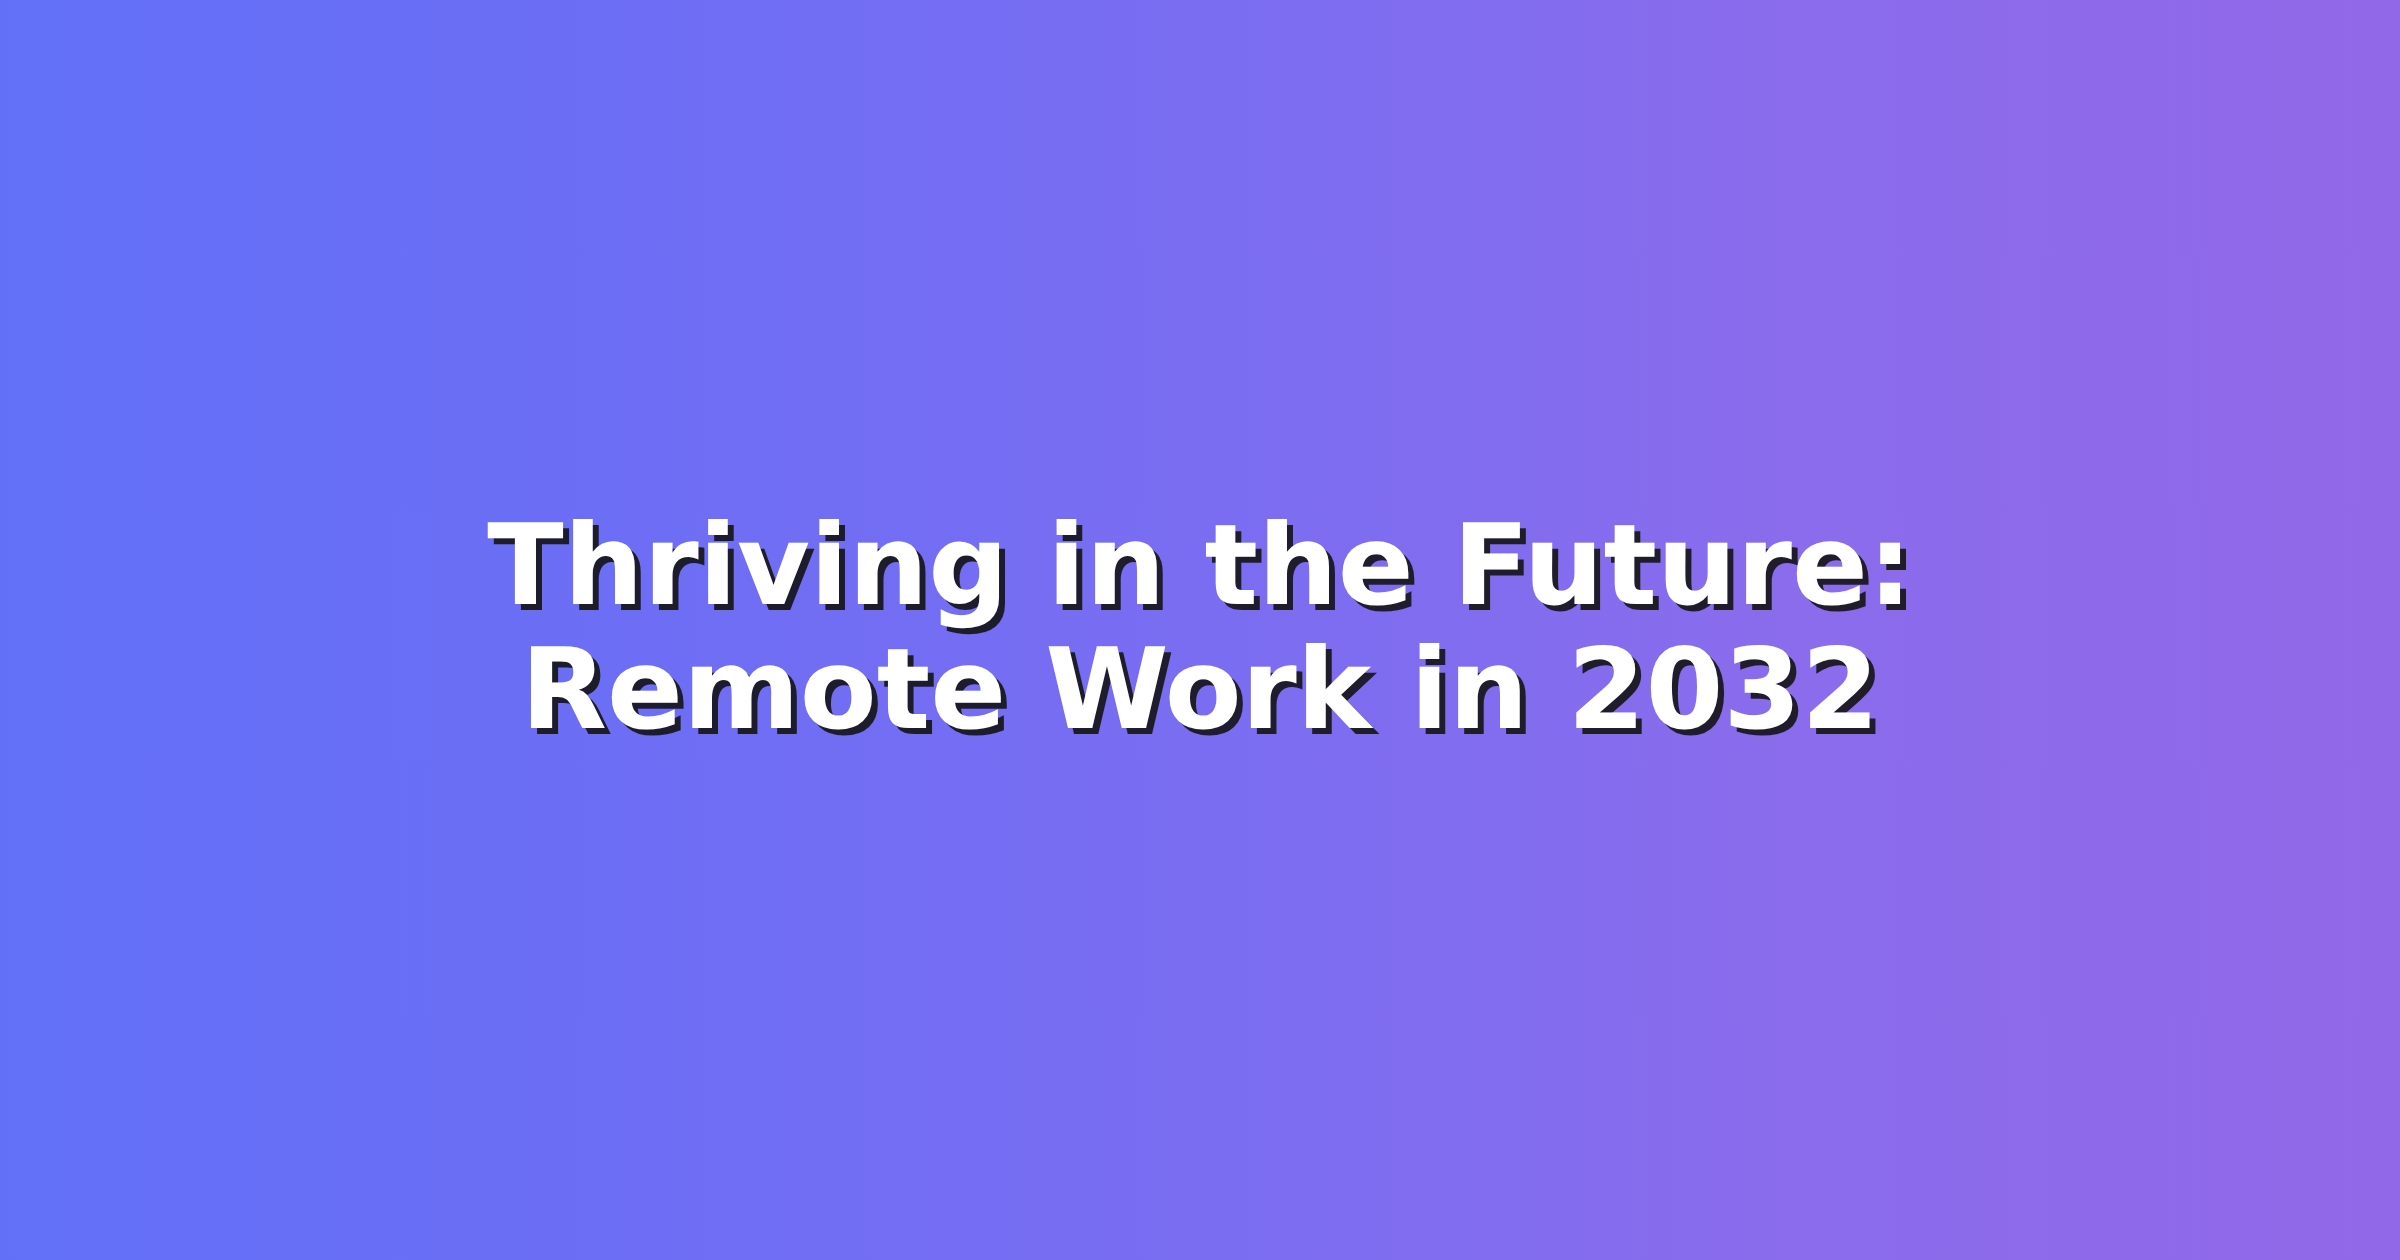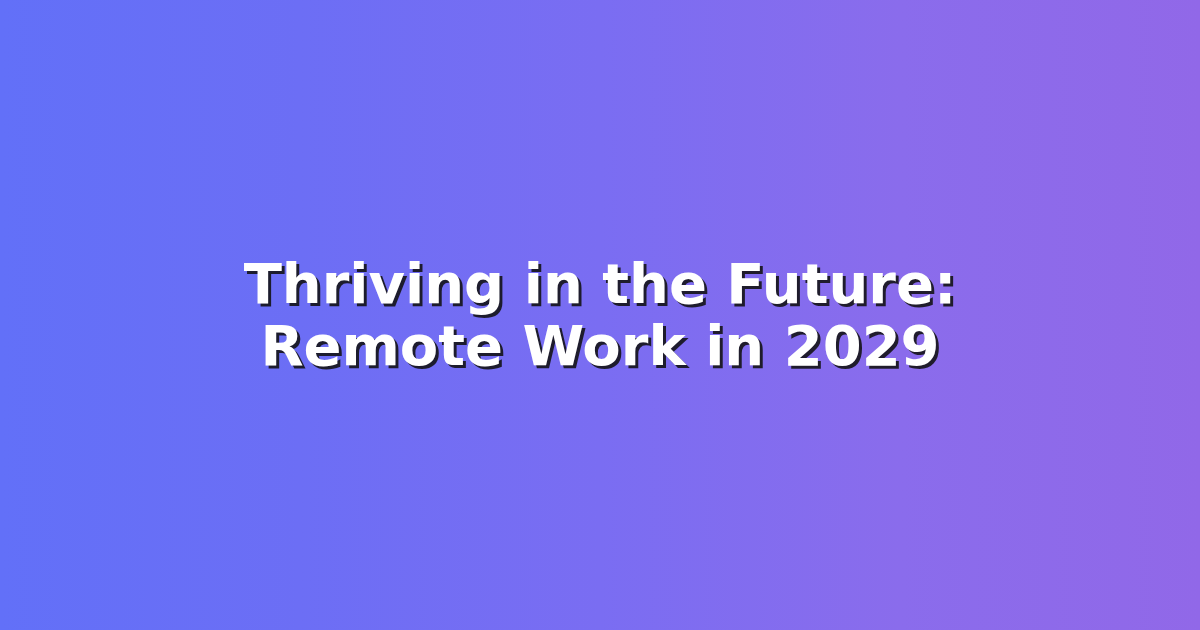--- a/index.html
+++ b/index.html
@@ -52,15 +52,15 @@
     text-align: center;
     word-wrap: break-word;
     text-shadow: 3px 3px 0px rgba(17, 17, 17, 0.88);
   }
 </style>
 </head>
 <body>
 
 <div id="og-card">
   <div id="title-block">
-    <h1 id="card-title">Thriving in the Future: Remote Work in 2029</h1>
+    <h1 id="card-title">Thriving in the Future: Remote Work in 2032</h1>
   </div>
 </div>
 
 </body></html>

